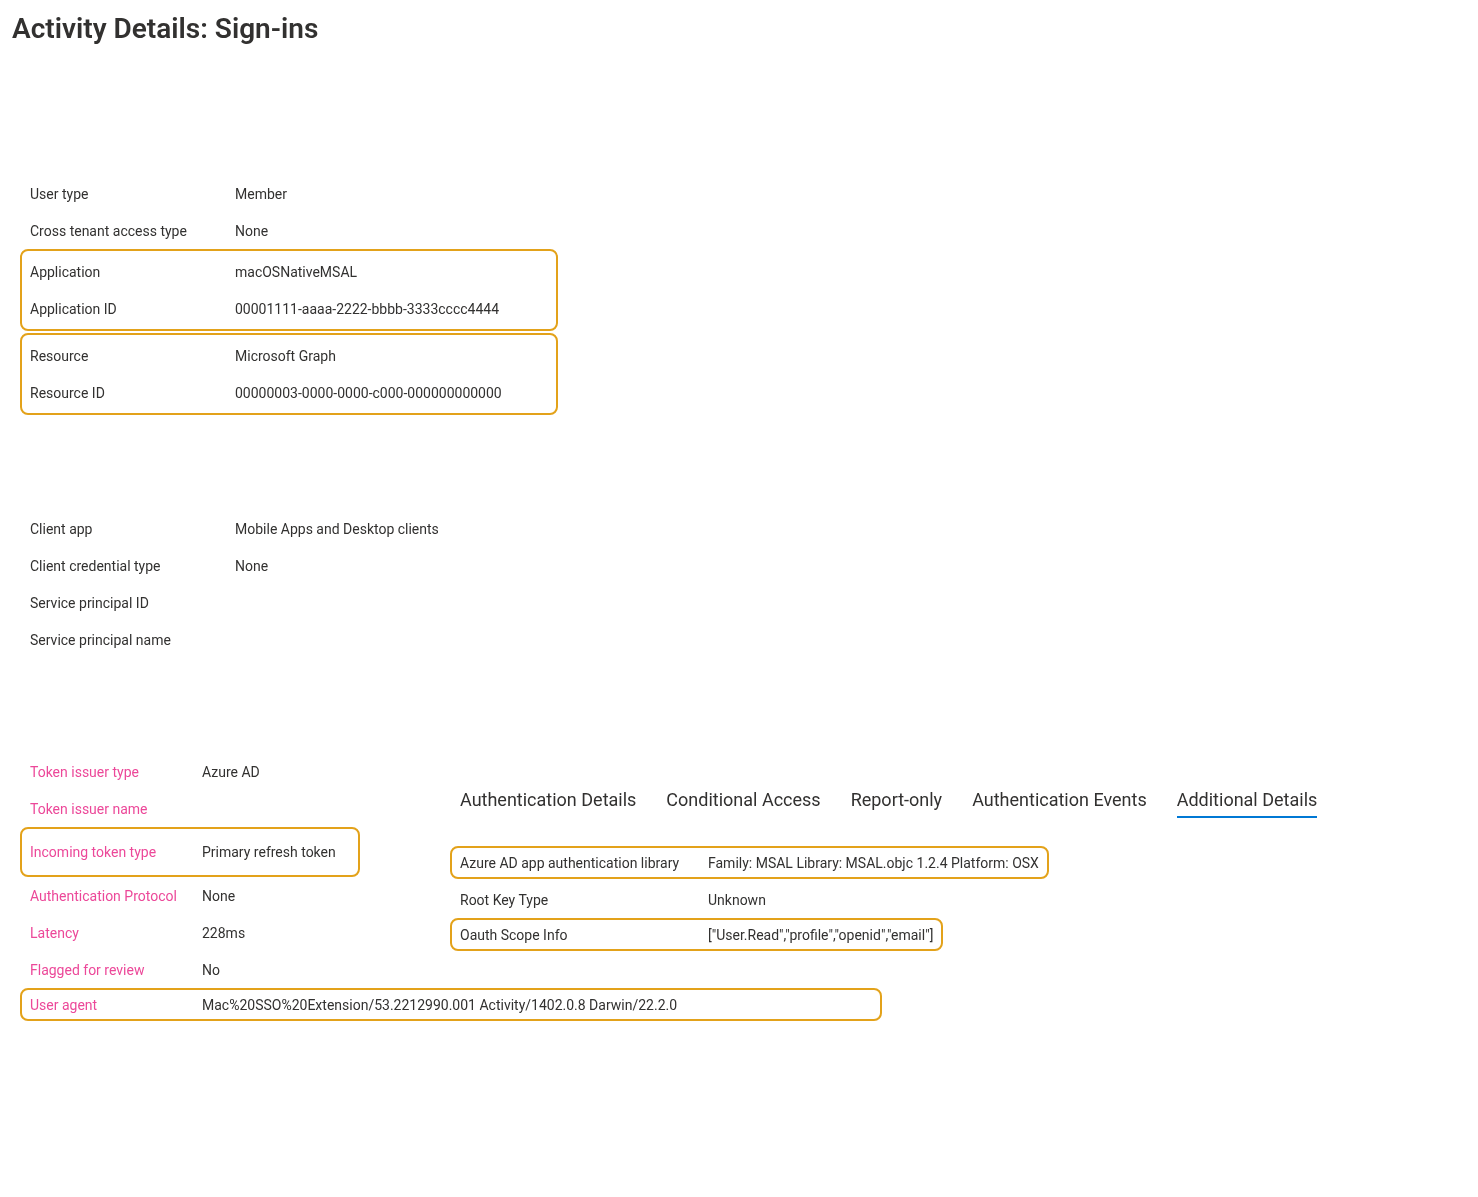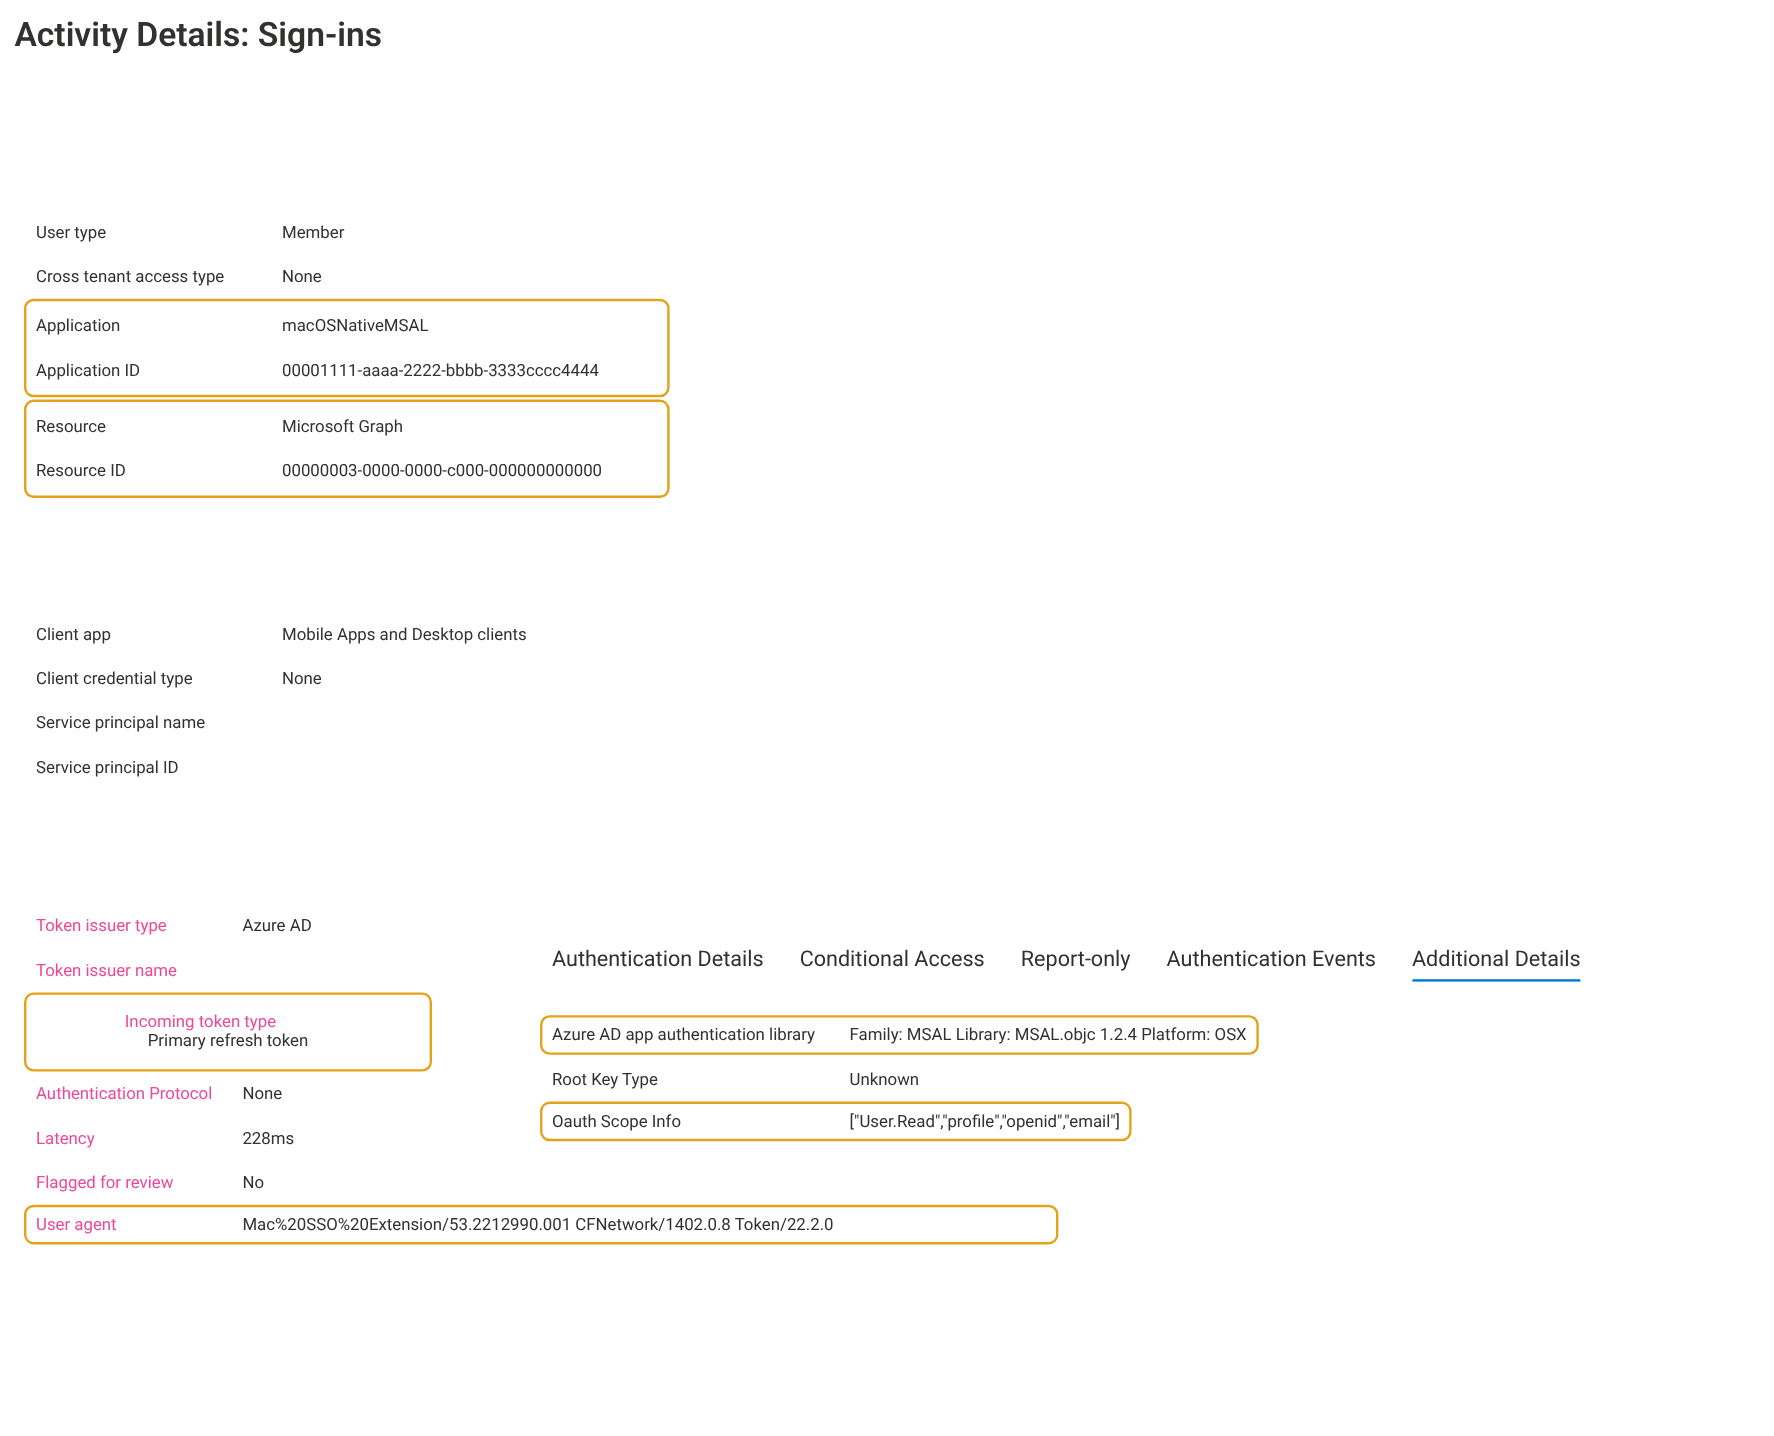--- a/index.html
+++ b/index.html
@@ -112,21 +112,20 @@
     }
     .highlight-row-inner {
       border: 2px solid #e3a21a;
       border-radius: 8px;
       padding: 15px 8px;
       margin-left: -10px;
       display: flex;
       align-items: center;
       min-height: 33px;
       width: 340px;
-      flex-direction: column;
     }
     .highlight-row-ua {
       border: 2px solid #e3a21a;
       border-radius: 8px;
       padding: 2px 8px;
       margin-left: -10px;
       display: flex;
       align-items: center;
       min-height: 33px;
       width: 862px;
@@ -171,25 +170,25 @@
 <div class="details-section">
   <div class="row">
     <div class="label">Client app</div>
     <div class="value">Mobile Apps and Desktop clients</div>
   </div>
   <div class="row">
     <div class="label">Client credential type</div>
     <div class="value">None</div>
   </div>
   <div class="row">
+    <div class="label">Service principal ID</div>
+    <div class="value"></div>
+  </div>
+  <div class="row">
     <div class="label">Service principal name</div>
-    <div class="value"></div>
-  </div>
-  <div class="row">
-    <div class="label">Service principal ID</div>
     <div class="value"></div>
   </div>
 </div>
 
 <div class="lower-section">
   <div class="left-col">
     <div class="row">
       <div class="label-narrow">Token issuer type</div>
       <div class="value">Azure AD</div>
     </div>
@@ -208,21 +207,21 @@
     <div class="row">
       <div class="label-narrow">Latency</div>
       <div class="value">228ms</div>
     </div>
     <div class="row">
       <div class="label-narrow">Flagged for review</div>
       <div class="value">No</div>
     </div>
     <div class="highlight-row-ua">
       <div class="label-narrow">User agent</div>
-      <div class="value">Mac%20SSO%20Extension/53.2212990.001 CFNetwork/1402.0.8 Token/22.2.0</div>
+      <div class="value">Mac%20SSO%20Extension/53.2212990.001 Activity/1402.0.8 Darwin/22.2.0</div>
     </div>
   </div>
 
   <div class="right-col">
     <div class="tabs">
       <div class="tab">Authentication Details</div>
       <div class="tab">Conditional Access</div>
       <div class="tab">Report-only</div>
       <div class="tab">Authentication Events</div>
       <div class="tab active">Additional Details</div>

